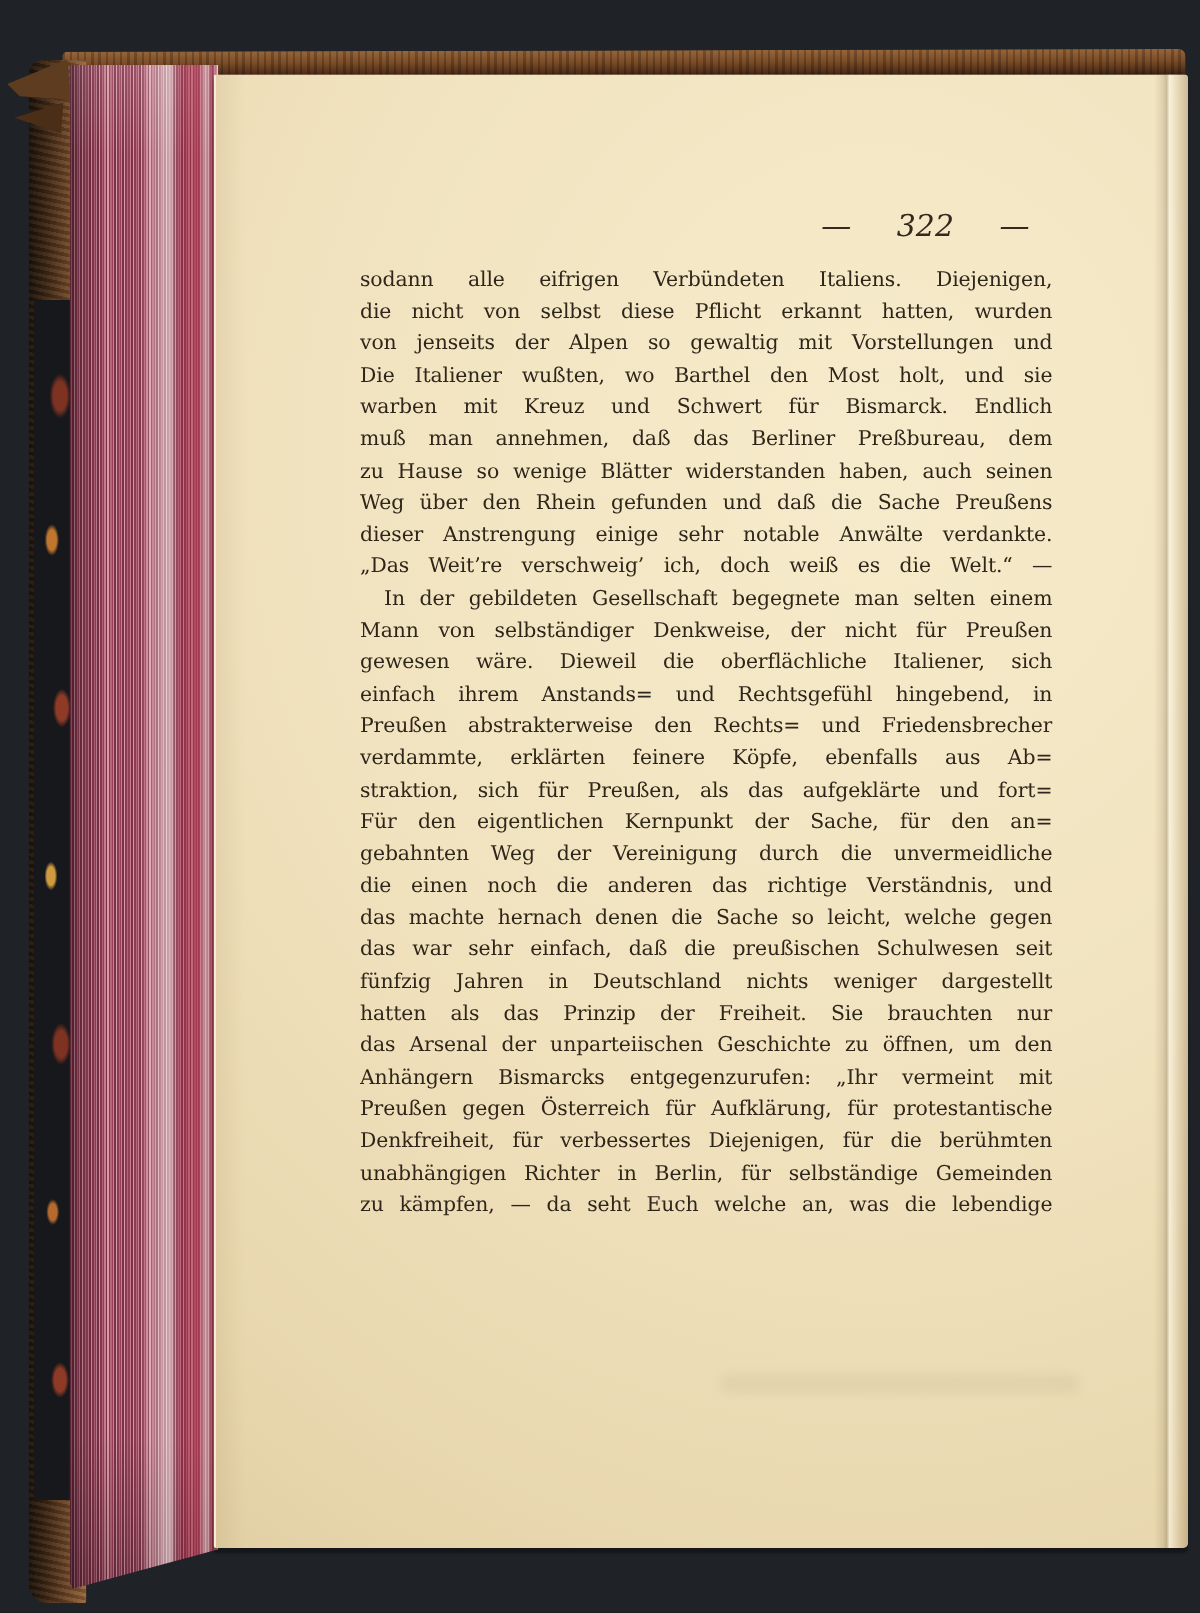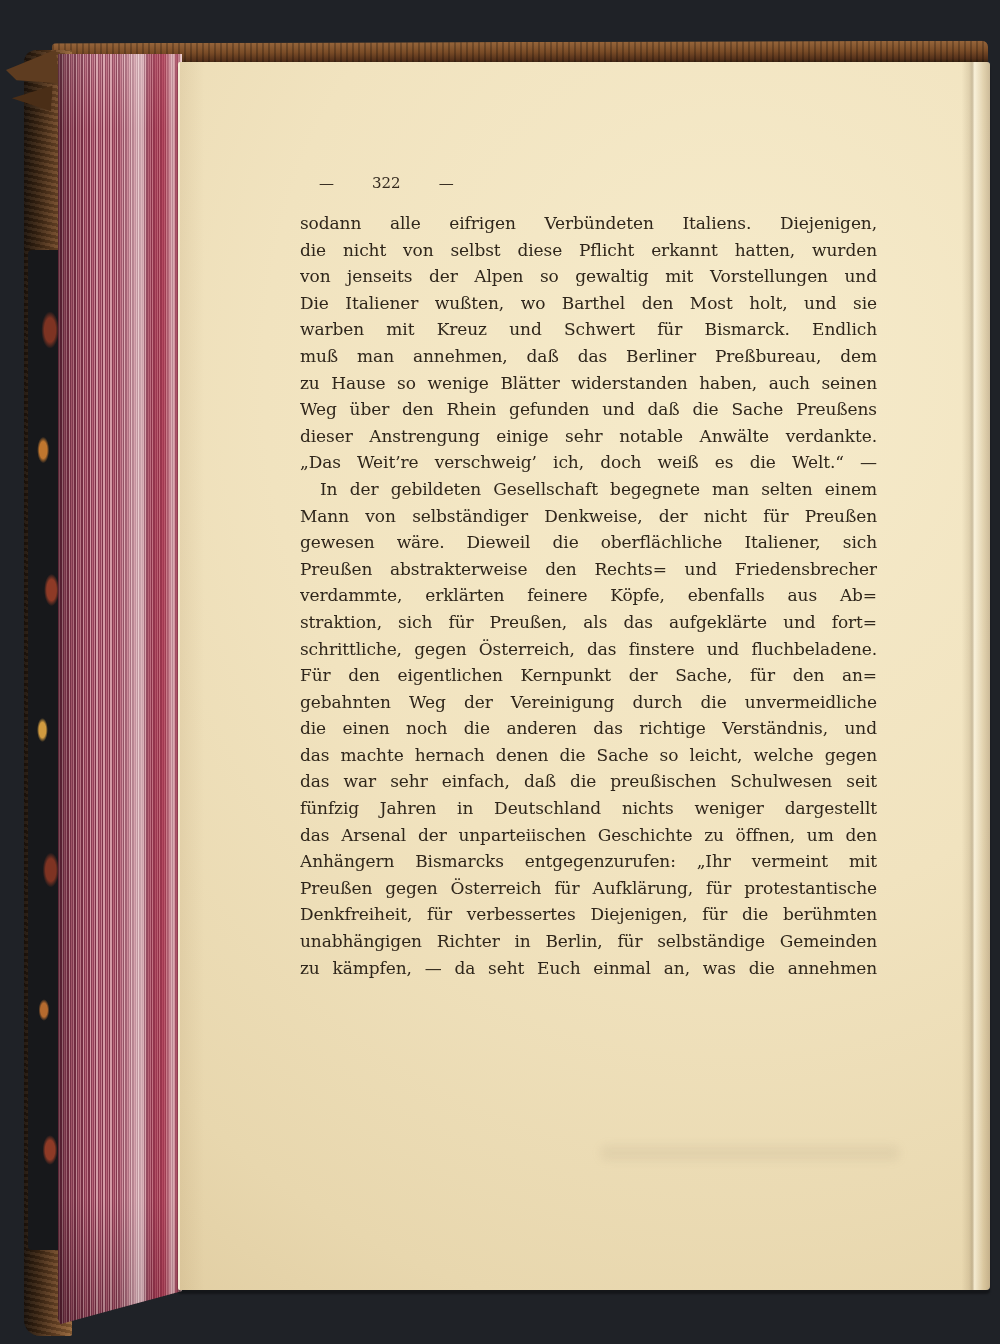--- a/index.html
+++ b/index.html
@@ -54,24 +54,24 @@
   
   .page{position:absolute;left:178px;top:62px;width:810px;height:1228px;
     background:
       linear-gradient(90deg, rgba(140,100,55,0.10) 0%, rgba(0,0,0,0) 3%),
       linear-gradient(90deg, rgba(0,0,0,0) 96.5%, rgba(110,85,50,0.14) 97.4%,
         rgba(60,40,20,0.22) 97.8%, rgba(255,252,240,0.50) 98.1%,
         rgba(130,100,60,0.15) 99.2%, rgba(90,60,30,0.25) 100%),
       radial-gradient(120% 90% at 68% 26%, #f6ebcb 0%, #f1e3bf 48%, #e8d7ae 86%, #e2cfa4 100%);
     border-left:2px solid #f6ecd4;border-radius:2px 3px 4px 2px;
     box-shadow:0 4px 2px rgba(0,0,0,0.35);}
-  .pagenum{position:absolute;left:120px;top:112px;width:577px;text-align:left;
-    color:#33291e;font-size:15px;}
+  .pagenum{position:absolute;left:120px;top:112px;width:577px;text-align:right;
+    color:#33291e;font-size:25px;font-style:italic;}
   .pagenum span{margin:0 19px;}
-  .textblock{position:absolute;left:120px;top:148px;width:577px;color:#2f261b;}
+  .textblock{position:absolute;left:120px;top:158px;width:577px;color:#2f261b;}
   .ln{height:26.6px;line-height:26.6px;font-size:17px;letter-spacing:-0.1px;
     text-align:justify;text-align-last:justify;overflow:hidden;}
   .ln.indent{text-indent:20px;}
   .smudge{position:absolute;left:420px;top:1083px;width:300px;height:16px;
     background:rgba(150,130,95,0.10);filter:blur(4px);border-radius:8px;}
 </style>
 </head>
 <body>
 
 <div class="canvas">
@@ -94,33 +94,34 @@
       <div class="ln">Die Italiener wußten, wo Barthel den Most holt, und sie</div>
       <div class="ln">warben mit Kreuz und Schwert für Bismarck. Endlich</div>
       <div class="ln">muß man annehmen, daß das Berliner Preßbureau, dem</div>
       <div class="ln">zu Hause so wenige Blätter widerstanden haben, auch seinen</div>
       <div class="ln">Weg über den Rhein gefunden und daß die Sache Preußens</div>
       <div class="ln">dieser Anstrengung einige sehr notable Anwälte verdankte.</div>
       <div class="ln">„Das Weit’re verschweig’ ich, doch weiß es die Welt.“ —</div>
       <div class="ln indent">In der gebildeten Gesellschaft begegnete man selten einem</div>
       <div class="ln">Mann von selbständiger Denkweise, der nicht für Preußen</div>
       <div class="ln">gewesen wäre. Dieweil die oberflächliche Italiener, sich</div>
+      <div class="ln">einfach ihrem Anstands= und Rechtsgefühl hingebend, in</div>
       <div class="ln">Preußen abstrakterweise den Rechts= und Friedensbrecher</div>
       <div class="ln">verdammte, erklärten feinere Köpfe, ebenfalls aus Ab=</div>
       <div class="ln">straktion, sich für Preußen, als das aufgeklärte und fort=</div>
-      <div class="ln">schrittliche, gegen Österreich, das finstere und fluchbeladene.</div>
       <div class="ln">Für den eigentlichen Kernpunkt der Sache, für den an=</div>
       <div class="ln">gebahnten Weg der Vereinigung durch die unvermeidliche</div>
       <div class="ln">die einen noch die anderen das richtige Verständnis, und</div>
       <div class="ln">das machte hernach denen die Sache so leicht, welche gegen</div>
       <div class="ln">das war sehr einfach, daß die preußischen Schulwesen seit</div>
       <div class="ln">fünfzig Jahren in Deutschland nichts weniger dargestellt</div>
+      <div class="ln">hatten als das Prinzip der Freiheit. Sie brauchten nur</div>
       <div class="ln">das Arsenal der unparteiischen Geschichte zu öffnen, um den</div>
       <div class="ln">Anhängern Bismarcks entgegenzurufen: „Ihr vermeint mit</div>
       <div class="ln">Preußen gegen Österreich für Aufklärung, für protestantische</div>
       <div class="ln">Denkfreiheit, für verbessertes Diejenigen, für die berühmten</div>
       <div class="ln">unabhängigen Richter in Berlin, für selbständige Gemeinden</div>
-      <div class="ln">zu kämpfen, — da seht Euch einmal an, was die annehmen</div>
+      <div class="ln">zu kämpfen, — da seht Euch welche an, was die lebendige</div>
     </div>
 
     <div class="smudge"></div>
   </div>
 </div>
 
 </body></html>

